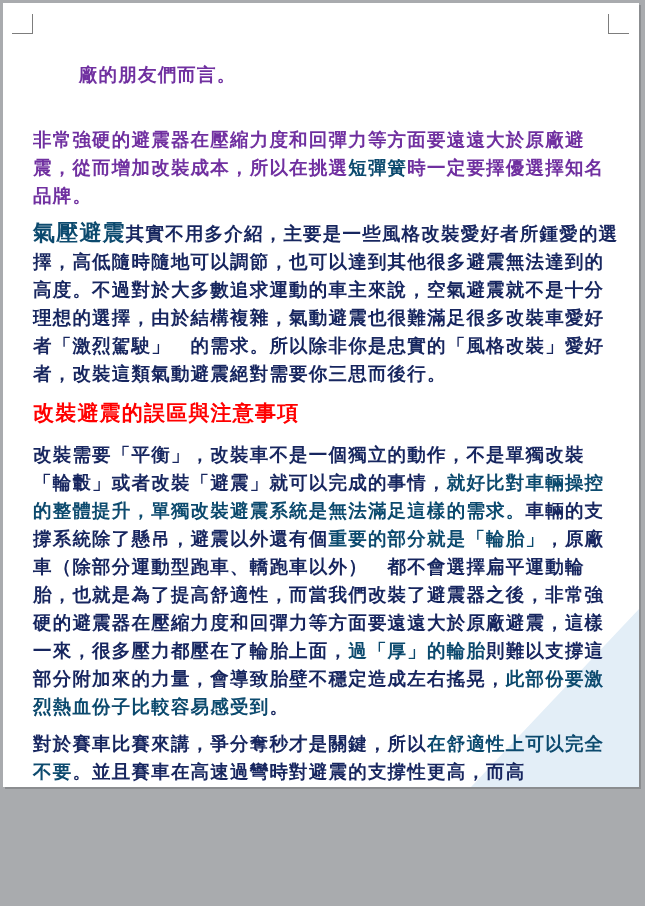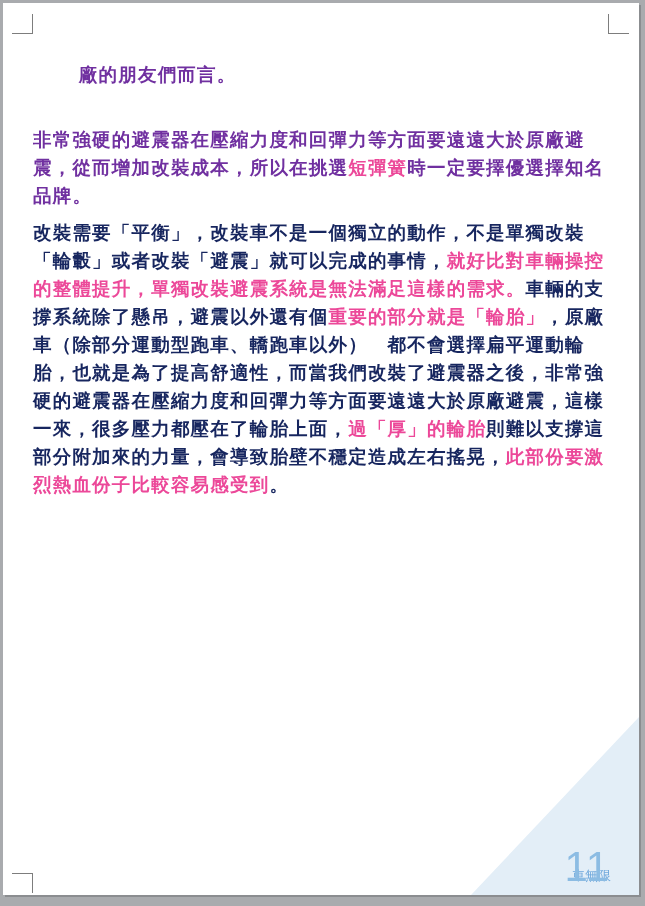--- a/index.html
+++ b/index.html
@@ -3,21 +3,21 @@
 <meta charset="utf-8">
 <style>
   html, body { margin: 0; padding: 0; }
   body {
     width: 645px; height: 906px; overflow: hidden;
     background: #a9abae;
     font-family: "DejaVu Sans", "Liberation Sans", sans-serif;
   }
   .page {
     position: absolute; left: 3px; top: 3px;
-    width: 636px; height: 892px;
+    width: 636px; height: 784px;
     background: #ffffff;
     overflow: hidden;
     box-shadow: 2px 2px 0 #8b8d90;
   }
   .tri {
     position: absolute; right: 0; bottom: 0;
     width: 0; height: 0;
     border-style: solid;
     border-width: 0 0 178px 168px;
     border-color: transparent transparent #e3eef7 transparent;
@@ -28,21 +28,21 @@
   .crop.bl { left: 9px; top: 870px; width: 20px; height: 19px; border-right-width: 1px; border-top-width: 1px; }
 
   .content {
     position: absolute; left: 30px; top: 30px; width: 590px;
     font-weight: bold; font-size: 18.5px; line-height: 28px;
     letter-spacing: 1.2px;
   }
   .p { margin: 0 0 9px 0; white-space: pre-wrap; }
   .purple { color: #7030a0; }
   .navy { color: #17265f; }
-  .red { color: #ec4899; margin-top: 8px; }
+  .red { color: #0c4a6e; margin-top: 8px; }
   .big { font-size: 22px; }
   .heading { font-size: 21px; color: #ff0000; margin: 6px 0 12px 0; line-height: 32px; }
 
   .footer-brand {
     position: absolute; right: 28px; top: 864px;
     font-size: 13px; color: #6fa8dc; font-weight: normal;
     font-family: "DejaVu Sans", sans-serif;
   }
   .page-num {
     position: absolute; right: 29px; top: 840px;
@@ -61,22 +61,25 @@
   <div class="crop tr"></div>
   <div class="crop bl"></div>
 
   <div class="content">
     <p class="p purple">
       <span>廠的朋友們而言。</span>
     </p>
 
     <p class="p purple"><span>非常強硬的避震器在壓縮力度和回彈力等方面要遠遠大於原廠避震，從而增加改裝成本，所以在挑選</span><span class="red">短彈簧</span><span>時一定要擇優選擇知名品牌。</span></p>
 
+    <p class="p navy"><span class="red big">氣壓避震</span><span>其實不用多介紹，主要是一些風格改裝愛好者所鍾愛的選擇，高低隨時隨地可以調節，也可以達到其他很多避震無法達到的高度。不過對於大多數追求運動的車主來說，空氣避震就不是十分理想的選擇，由於結構複雜，氣動避震也很難滿足很多改裝車愛好者「激烈駕駛」　的需求。所以除非你是忠實的「風格改裝」愛好者，改裝這類氣動避震絕對需要你三思而後行。</span></p>
 
+    <h2 class="heading">改裝避震的誤區與注意事項</h2>
 
     <p class="p navy"><span>改裝需要「平衡」，改裝車不是一個獨立的動作，不是單獨改裝「輪轂」或者改裝「避震」就可以完成的事情，</span><span class="red">就好比對車輛操控的整體提升，單獨改裝避震系統是無法滿足這樣的需求。</span><span>車輛的支撐系統除了懸吊，避震以外還有個</span><span class="red">重要的部分就是「輪胎」</span><span>，原廠車（除部分運動型跑車、轎跑車以外）　都不會選擇扁平運動輪胎，也就是為了提高舒適性，而當我們改裝了避震器之後，非常強硬的避震器在壓縮力度和回彈力等方面要遠遠大於原廠避震，這樣一來，很多壓力都壓在了輪胎上面，</span><span class="red">過「厚」的輪胎</span><span>則難以支撐這部分附加來的力量，會導致胎壁不穩定造成左右搖晃，</span><span class="red">此部份要激烈熱血份子比較容易感受到</span><span>。</span></p>
 
 
+    <p class="p navy"><span>對於賽車比賽來講，爭分奪秒才是關鍵，所以</span><span class="red">在舒適性上可以完全不要</span><span>。並且賽車在高速過彎時對避震的支撐性更高，而高</span></p>
   </div>
 
   <div class="footer-brand">車無限</div>
   <div class="page-num">11</div>
 </div>
 
 </body></html>

